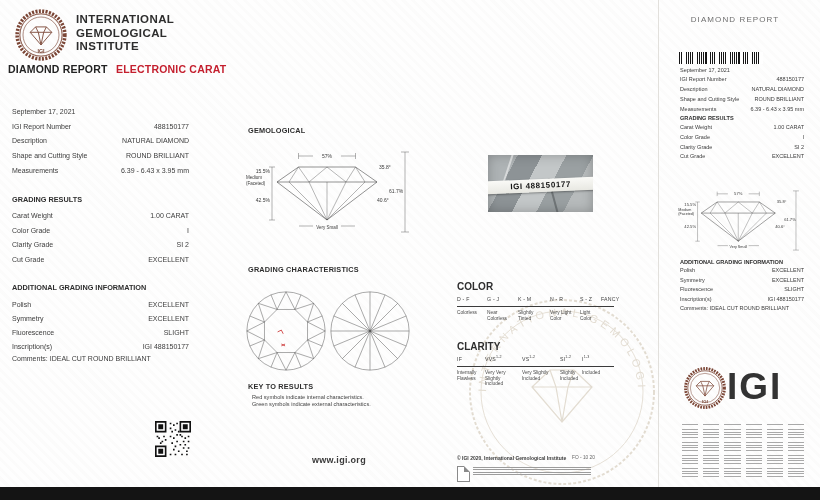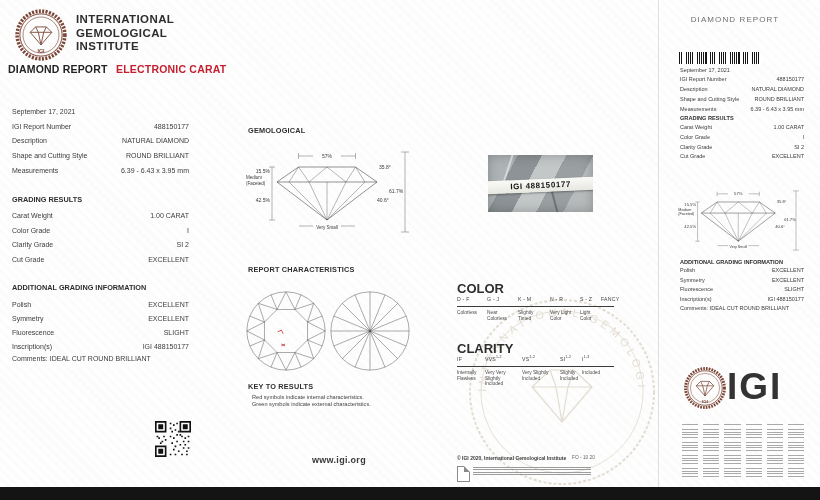--- a/index.html
+++ b/index.html
@@ -25,21 +25,21 @@
   
   .photo{left:488px;top:155px;width:105px;height:57px;background:
     linear-gradient(118deg,#aeb3b5 0 22%,#8d9396 22% 40%,#c3c7c8 40% 58%,#9aa0a2 58% 78%,#b7bbbc 78%);
     box-shadow:inset 0 0 12px rgba(0,0,0,.25);overflow:hidden;}
   .photo .facet1{position:absolute;left:18%;top:-10%;width:2px;height:70%;background:rgba(255,255,255,.5);transform:rotate(18deg);}
   .photo .facet2{position:absolute;left:62%;top:40%;width:2px;height:75%;background:rgba(60,65,66,.45);transform:rotate(-15deg);}
   .photo .band{position:absolute;left:-3%;top:42%;width:106%;height:13px;background:linear-gradient(#fafaf7,#e8e8e2);transform:rotate(-2.5deg);box-shadow:0 1px 2px rgba(0,0,0,.35);display:flex;align-items:center;justify-content:center;}
   .photo .band span{font-size:8px;font-weight:bold;color:#141414;letter-spacing:.6px;}
 
   
-  .scale-title{position:absolute;font-size:13px;font-weight:bold;color:#2e2e2e;}
+  .scale-title{position:absolute;font-size:10px;font-weight:bold;color:#2e2e2e;}
   .scol-head{position:absolute;font-size:5.2px;color:#3f3f3f;letter-spacing:.2px;}
   .scol-desc{position:absolute;font-size:4.8px;line-height:5.6px;color:#4a4a4a;}
   .scale-line{position:absolute;height:1px;background:#3b3b3b;width:157px;left:457px;}
   sup{font-size:3.6px;}
 
   
   .stub-divider{left:658px;top:0;width:1px;height:487px;background:#e2e0dc;}
   .stub-title{left:660px;top:15px;width:150px;text-align:center;font-size:8px;letter-spacing:1.1px;color:#6e6e6e;}
   .barcode{left:679px;top:52px;width:84px;height:12px;background:repeating-linear-gradient(90deg,#161616 0 1.2px,#fff 1.2px 2.4px,#161616 2.4px 3.1px,#fff 3.1px 4.6px,#161616 4.6px 5.4px,#fff 5.4px 6.6px);}
   .srow{position:absolute;left:680px;width:124px;display:flex;justify-content:space-between;font-size:5.5px;color:#3c3c3c;}
@@ -175,21 +175,21 @@
       <text x="27" y="62" text-anchor="end">42.5%</text>
       <text x="3" y="39" font-size="4.5">Medium</text>
       <text x="3" y="45" font-size="4.5">(Faceted)</text>
       <text x="136" y="29">35.8°</text>
       <text x="134" y="62">40.6°</text>
       <text x="146" y="53">61.7%</text>
       <text x="84" y="89" text-anchor="middle" font-size="4.5">Very Small</text>
     </g>
   </svg>
 
-  <div class="mtitle" style="left:248px;top:265px">REPORT CHARACTERISTICS</div>
+  <div class="mtitle" style="left:248px;top:265px">GRADING CHARACTERISTICS</div>
 
   <svg class="abs" style="left:245px;top:290px" width="82" height="82" viewBox="0 0 88 88">
     <g stroke="#4a4a4a" stroke-width="0.5" fill="none">
       <circle cx="44" cy="44" r="42"></circle>
       <polygon points="67.1,53.6 53.6,67.1 34.4,67.1 20.9,53.6 20.9,34.4 34.4,20.9 53.6,20.9 67.1,34.4"></polygon>
       <path d="M67.1 53.6 L82.8 60.1 M53.6 67.1 L60.1 82.8 M34.4 67.1 L27.9 82.8 M20.9 53.6 L5.2 60.1 M20.9 34.4 L5.2 27.9 M34.4 20.9 L27.9 5.2 M53.6 20.9 L60.1 5.2 M67.1 34.4 L82.8 27.9"></path>
       <path d="M67.1 53.6 L86 44 M67.1 53.6 L73.7 73.7 M53.6 67.1 L73.7 73.7 M53.6 67.1 L44 86 M34.4 67.1 L44 86 M34.4 67.1 L14.3 73.7 M20.9 53.6 L14.3 73.7 M20.9 53.6 L2 44 M20.9 34.4 L2 44 M20.9 34.4 L14.3 14.3 M34.4 20.9 L14.3 14.3 M34.4 20.9 L44 2 M53.6 20.9 L44 2 M53.6 20.9 L73.7 14.3 M67.1 34.4 L73.7 14.3 M67.1 34.4 L86 44"></path>
     </g>
     <g stroke="#c33" stroke-width="0.9" fill="none">
       <polyline points="35,45 39,43 41,47"></polyline>

